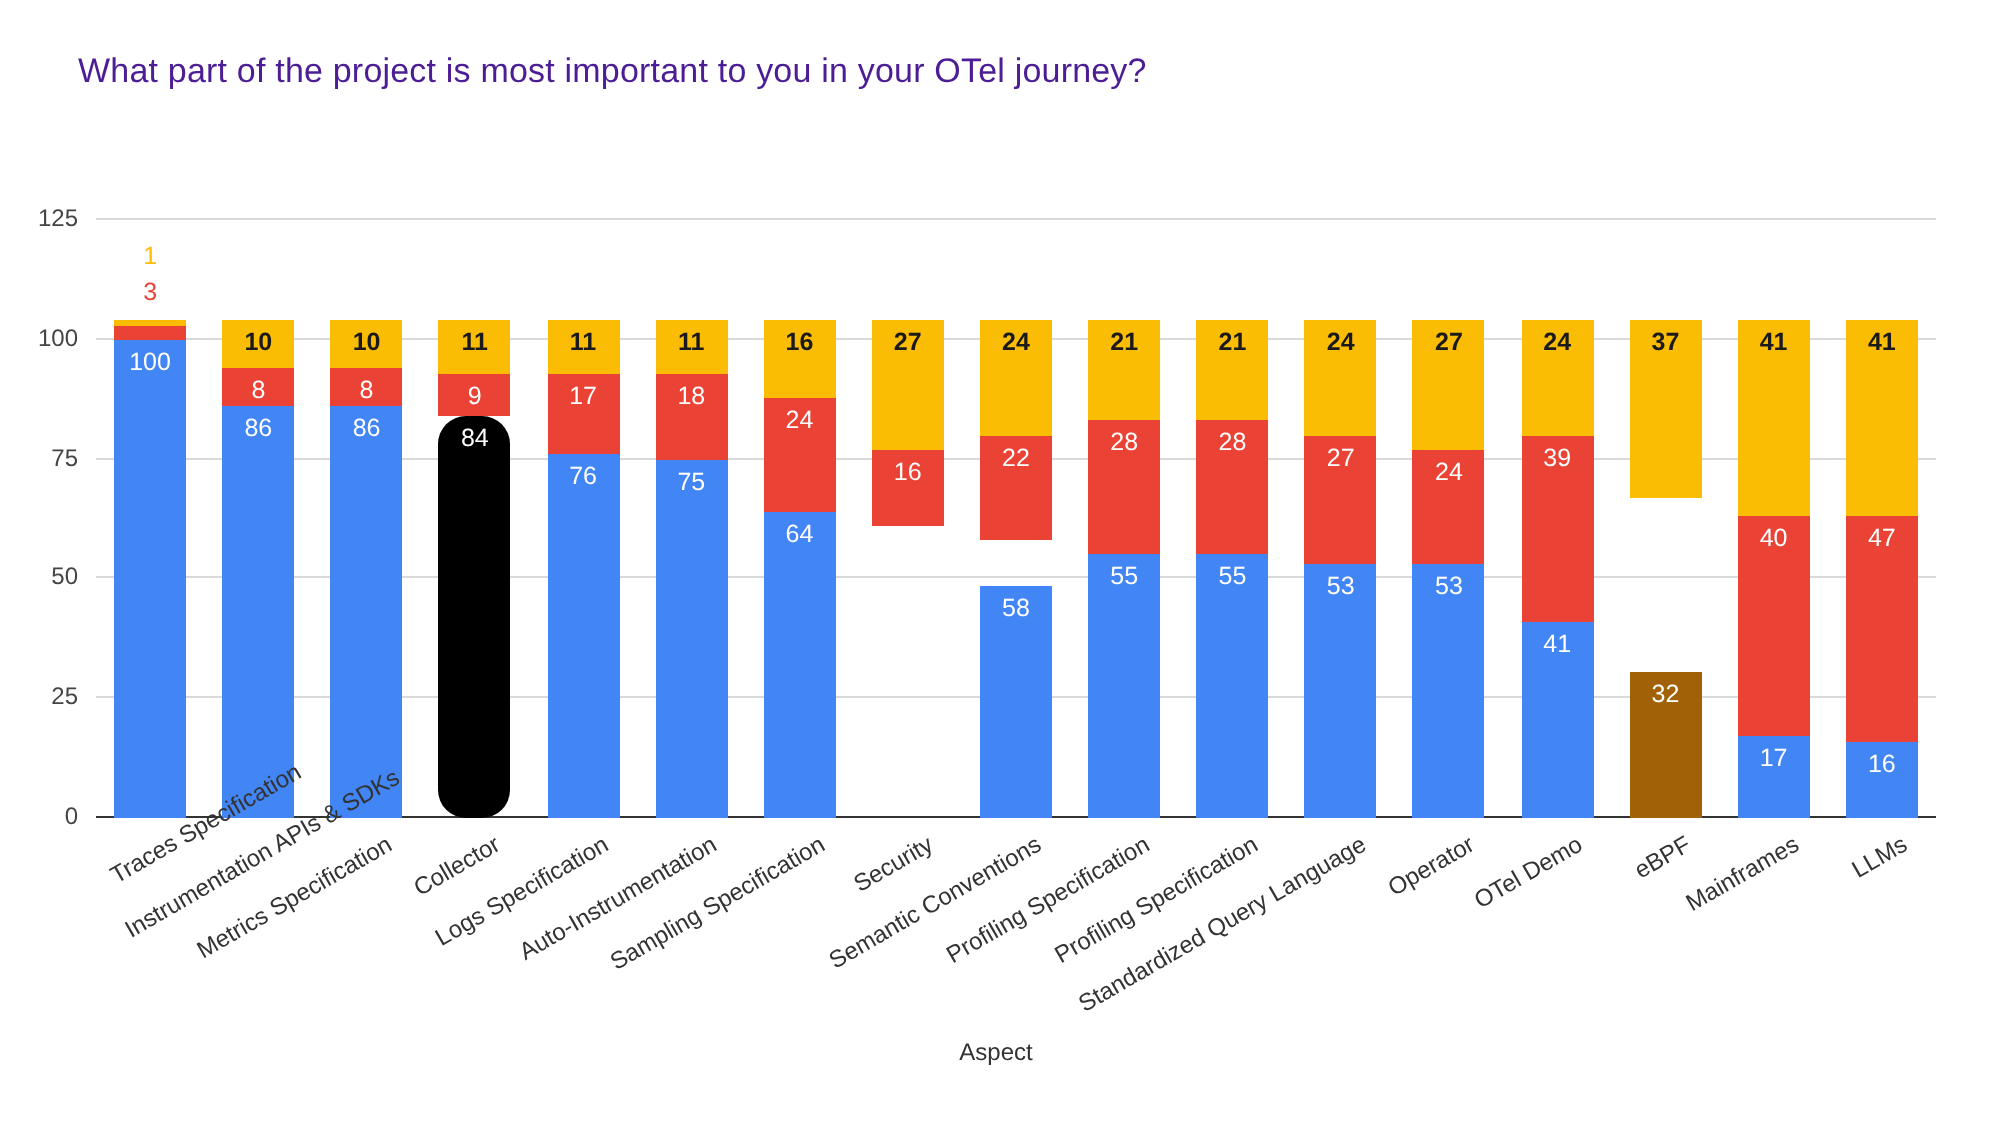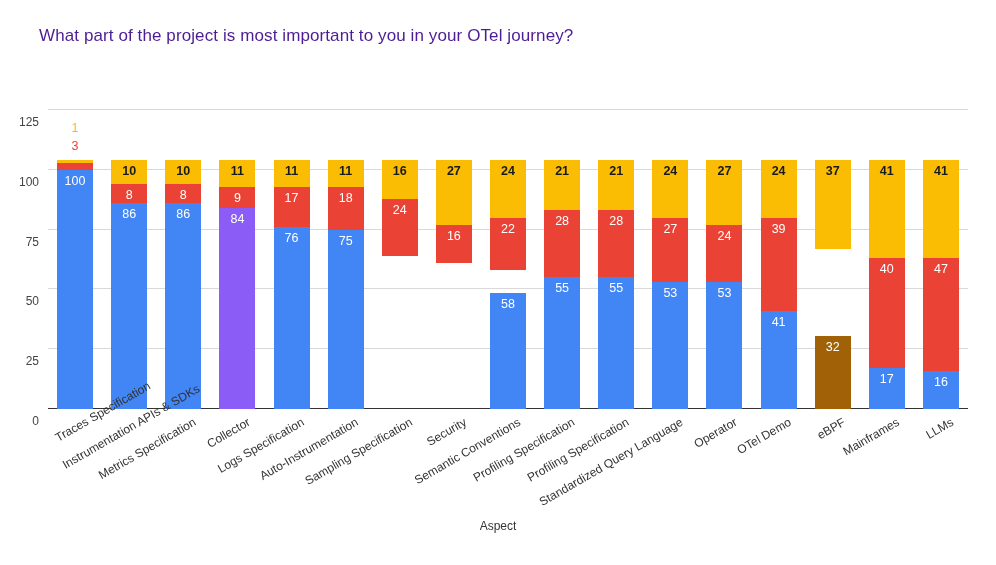--- a/index.html
+++ b/index.html
@@ -82,21 +82,20 @@
   }
 
   .ytick {
     position: absolute;
     right: 100%;
     margin-right: 9px;
     transform: translateY(-50%);
     font-size: 12px;
     color: #444444;
     white-space: nowrap;
-    margin-top: 13px;
   }
 
   
   #bars {
     position: absolute;
     left: 0;
     top: 0;
     width: 920px;
     height: 299px;
   }
@@ -219,21 +218,21 @@
             <span class="seg-label on-blue">86</span>
           </div>
           <div class="seg" style="background: rgb(234, 67, 53); bottom: 205.712px; height: 19.136px;">
             <span class="seg-label on-red">8</span>
           </div>
           <div class="seg" style="background: rgb(251, 188, 4); bottom: 224.848px; height: 23.92px;">
             <span class="seg-label on-yellow">10</span>
           </div>
         </div>
         <div class="bar-group" style="left: 171.412px; width: 36px; height: 299px;">
-          <div class="seg" style="background: #8b5cf6; bottom: 0px; height: 200.928px;">
+          <div class="seg" style="background: #000000; bottom: 0px; height: 200.928px; border-radius: 14px;">
             <span class="seg-label on-blue">84</span>
           </div>
           <div class="seg" style="background: rgb(234, 67, 53); bottom: 200.928px; height: 21.528px;">
             <span class="seg-label on-red">9</span>
           </div>
           <div class="seg" style="background: rgb(251, 188, 4); bottom: 222.456px; height: 26.312px;">
             <span class="seg-label on-yellow">11</span>
           </div>
         </div>
         <div class="bar-group" style="left: 225.529px; width: 36px; height: 299px;">
@@ -252,20 +251,23 @@
             <span class="seg-label on-blue">75</span>
           </div>
           <div class="seg" style="background: rgb(234, 67, 53); bottom: 179.4px; height: 43.056px;">
             <span class="seg-label on-red">18</span>
           </div>
           <div class="seg" style="background: rgb(251, 188, 4); bottom: 222.456px; height: 26.312px;">
             <span class="seg-label on-yellow">11</span>
           </div>
         </div>
         <div class="bar-group" style="left: 333.765px; width: 36px; height: 299px;">
+          <div class="seg" style="background: rgb(66, 133, 244); bottom: 0px; height: 153.088px;">
+            <span class="seg-label on-blue">64</span>
+          </div>
           <div class="seg" style="background: rgb(234, 67, 53); bottom: 153.088px; height: 57.408px;">
             <span class="seg-label on-red">24</span>
           </div>
           <div class="seg" style="background: rgb(251, 188, 4); bottom: 210.496px; height: 38.272px;">
             <span class="seg-label on-yellow">16</span>
           </div>
         </div>
         <div class="bar-group" style="left: 387.882px; width: 36px; height: 299px;">
           <div class="seg" style="background: rgb(234, 67, 53); bottom: 145.912px; height: 38.272px;">
             <span class="seg-label on-red">16</span>

